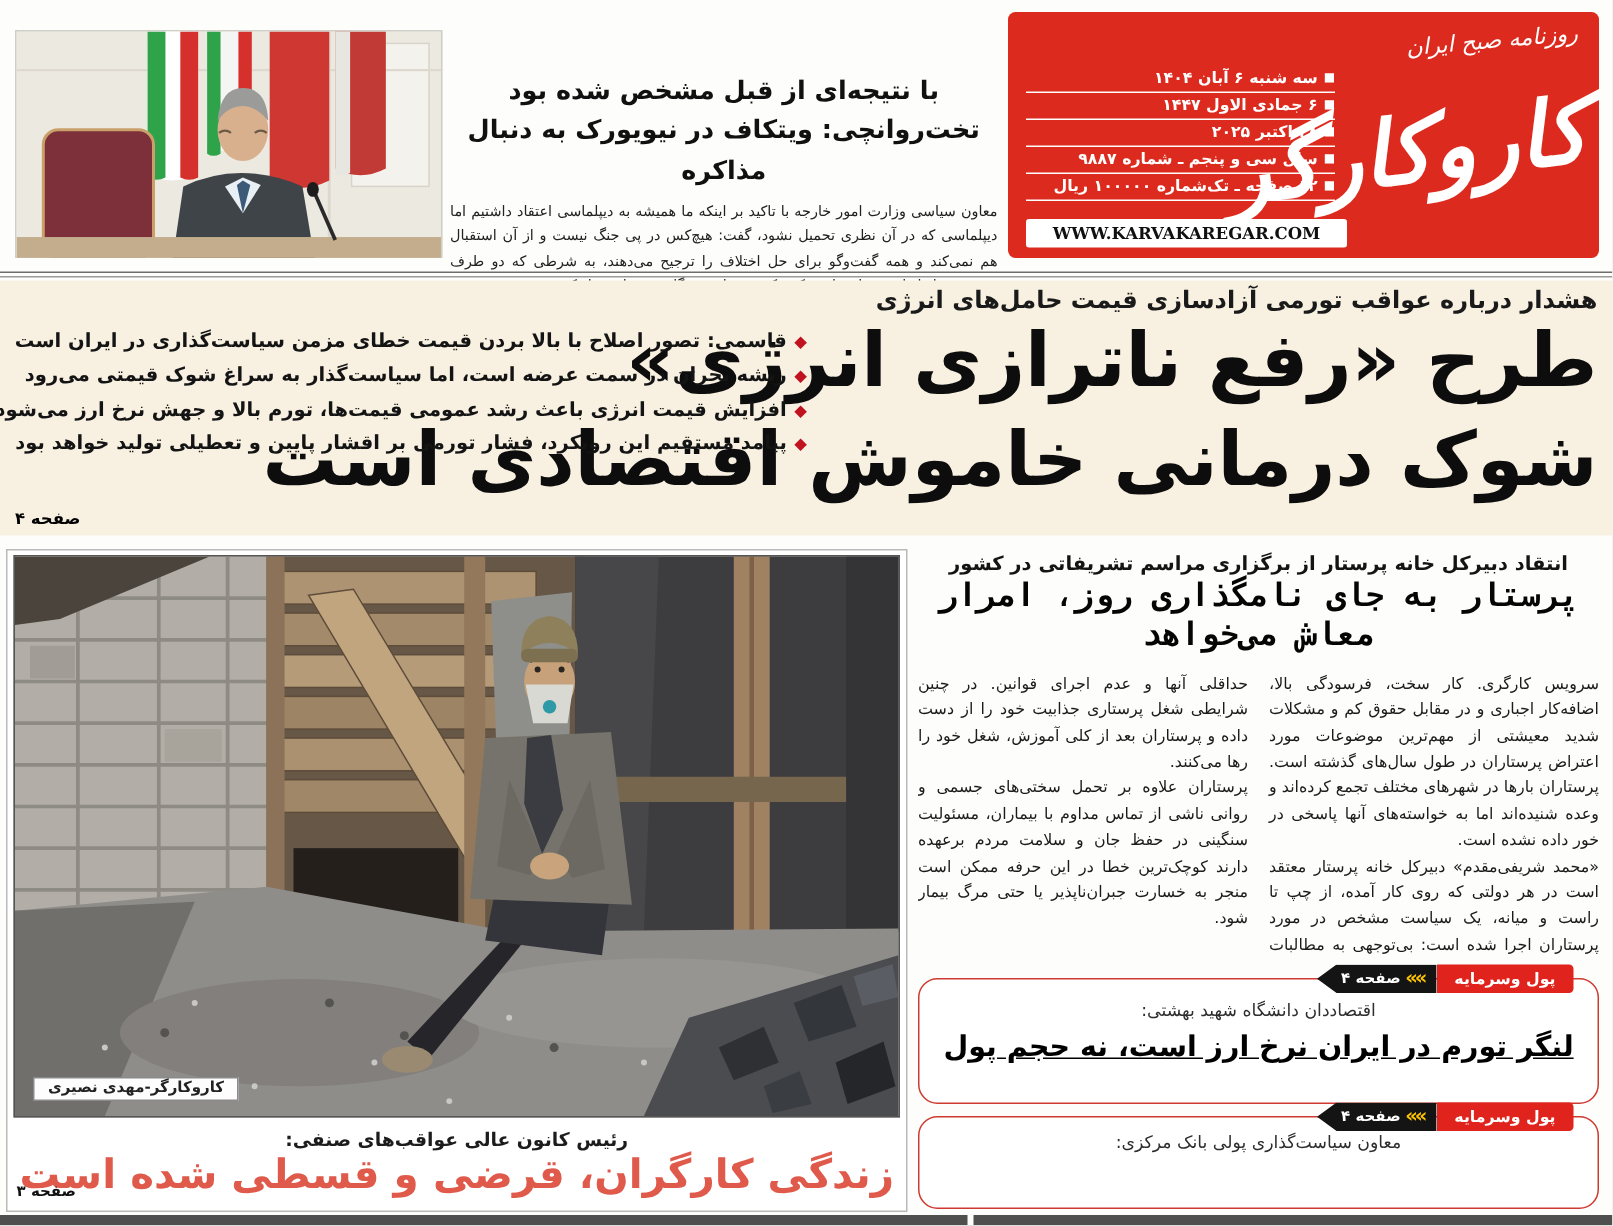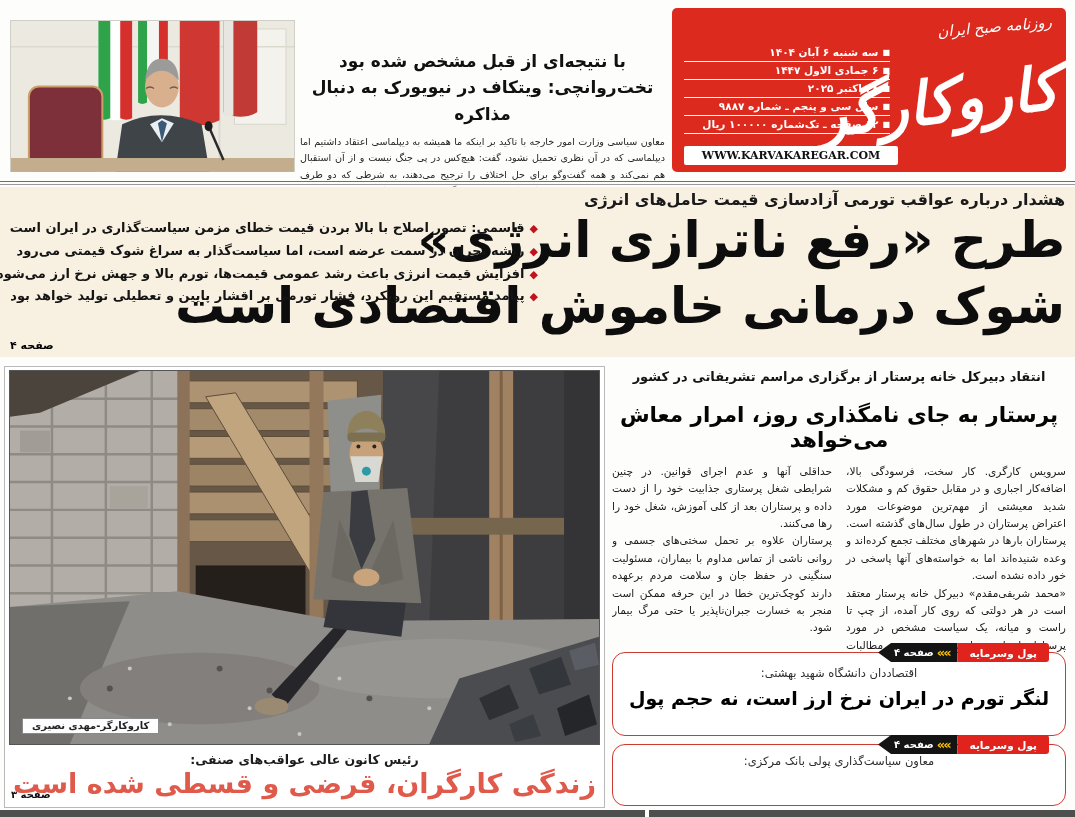--- a/index.html
+++ b/index.html
@@ -72,21 +72,21 @@
     font-size:10px; font-weight:bold; padding:1px 9px 2px; color:#222;
   }
   .workers { position:absolute; left:0; top:382px; width:100%; text-align:center; }
   .workers .kicker { font-size:12.5px; font-weight:bold; color:#1c1c1c; margin-top:3px; }
   .workers .hl { font-size:27px; font-weight:bold; color:#e05a4b; margin-top:1px; letter-spacing:-0.5px; }
   .workers .pref { position:absolute; right:auto; left:6px; top:40px; font-size:10px; font-weight:bold; color:#111; }
 
   
   .nurse { position:absolute; left:612px; top:369px; width:454px; }
   .nurse .kicker { text-align:center; font-size:13px; font-weight:bold; color:#141414; }
-  .nurse .hl { text-align:center; font-size:21.5px; font-weight:bold; color:#050505; margin-top:18px; letter-spacing:-0.5px; }
+  .nurse .hl { text-align:center; font-size:21.5px; font-weight:bold; color:#050505; margin-top:1px; letter-spacing:-0.5px;font-family:Liberation Mono, monospace; }
   .nurse .cols {
     margin-top:11px; column-count:2; column-gap:14px; height:210px; overflow:hidden;
     font-size:10.6px; line-height:1.64; text-align:justify; color:#1b1b1b;
   }
   .nurse .cols p { margin:0; }
   .nurse .cont { margin-top:6px; font-size:12px; font-weight:bold; text-align:left; }
 
   
   .mbox { position:absolute; left:612px; width:454px; background:#fff;
     border:1.5px solid #cf3a30; border-radius:13px; }
@@ -99,21 +99,21 @@
     font-size:10px; font-weight:bold; white-space:nowrap;
   }
   .mtab .chev { color:#ffc400; font-weight:bold; font-size:13px; letter-spacing:-2px; line-height:1; }
   .mtab .redseg {
     background:#e0231c; color:#fff; display:flex; align-items:center;
     padding:0 12px; font-size:10.5px; font-weight:bold; white-space:nowrap; border-radius:0 3px 3px 0;
   }
   .mbox .kicker { text-align:center; font-size:11.5px; color:#2e2e2e; margin-top:13px; }
   .mbox.second .kicker { margin-top:9px; }
   .mbox .hl { text-align:center; font-weight:bold; color:#000; }
-  .mbox.first .hl { font-size:19px; margin-top:7px; }
+  .mbox.first .hl { font-size:19px; margin-top:7px;text-decoration:underline; }
   .mbox.second .hl { font-size:15.5px; margin-top:5px; }
 
   .bottom-bar { position:absolute; left:0; top:810px; width:1075px; height:7px; background:#4f4f4f; }
   .bottom-bar .notch { position:absolute; left:645px; top:0; width:4px; height:7px; background:#fdfdfb; }
 </style>
 </head>
 <body>
 
 <div class="page">
 

